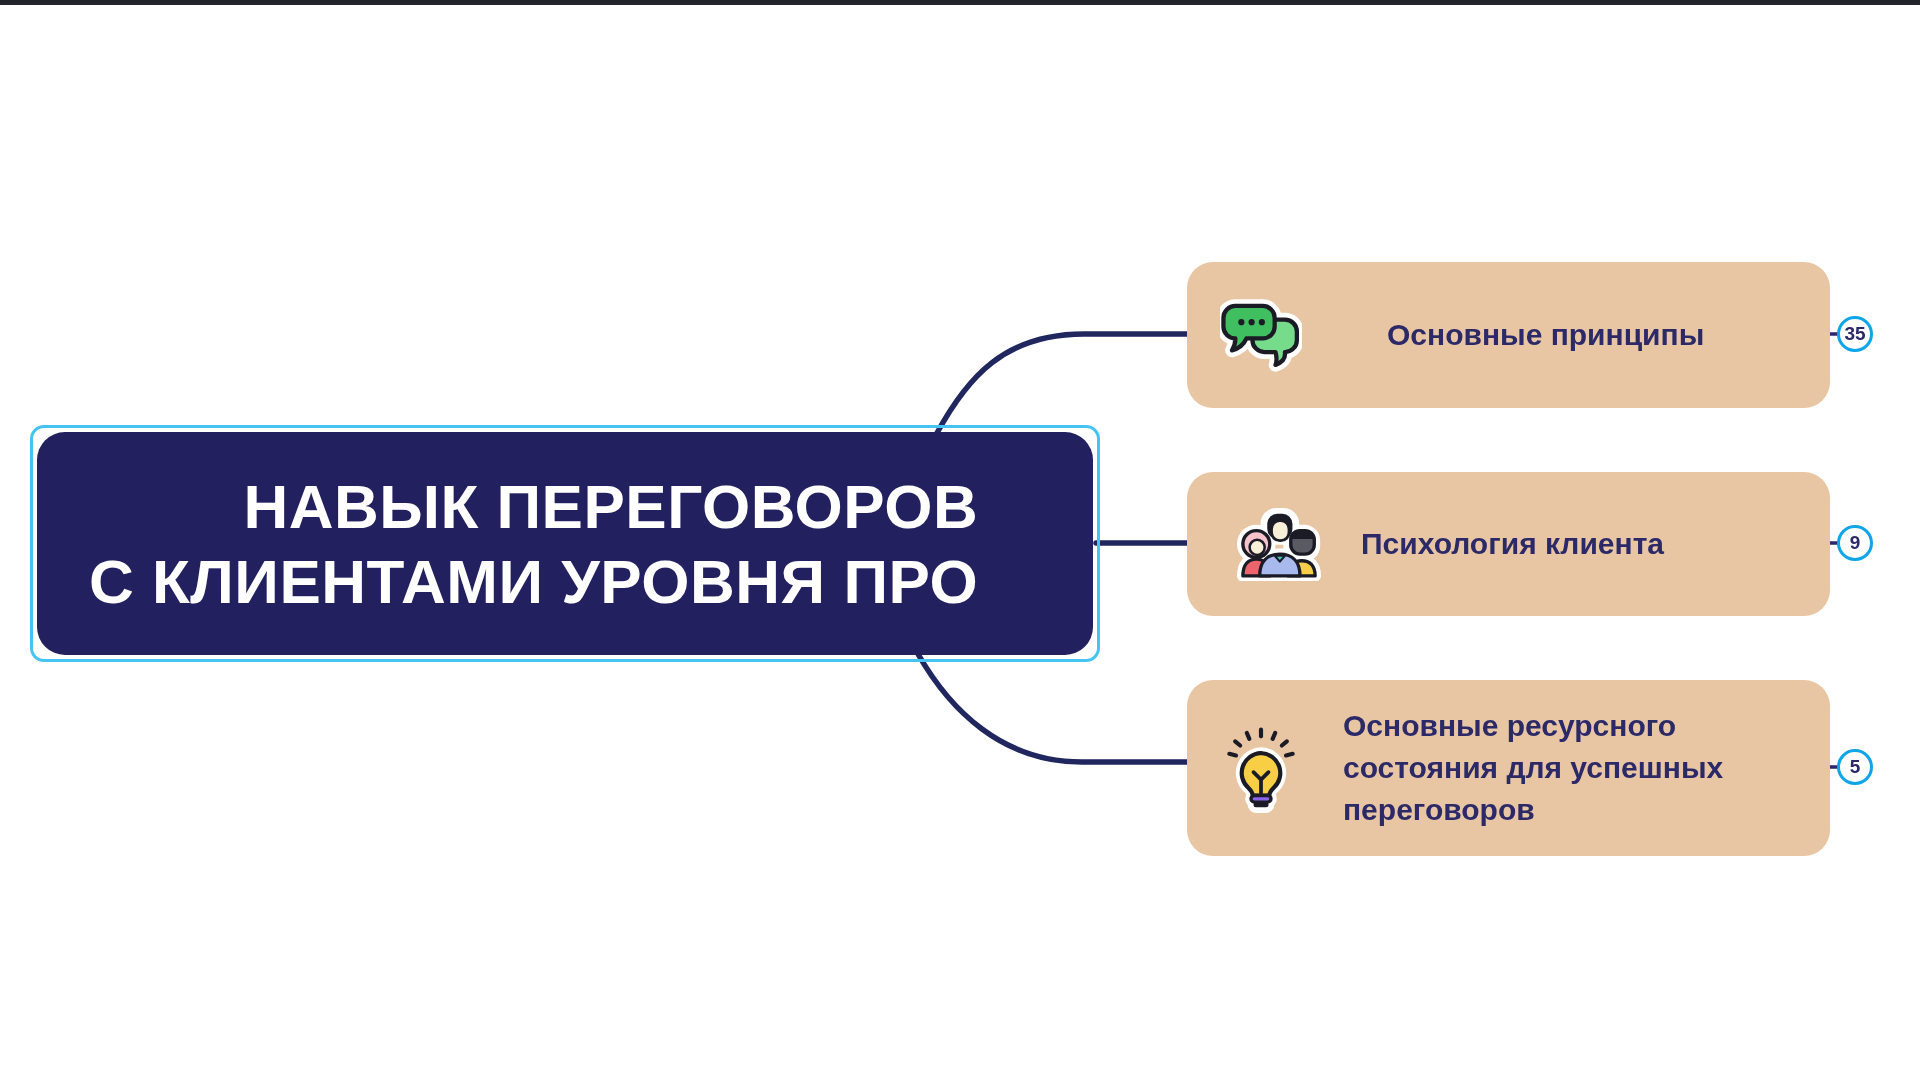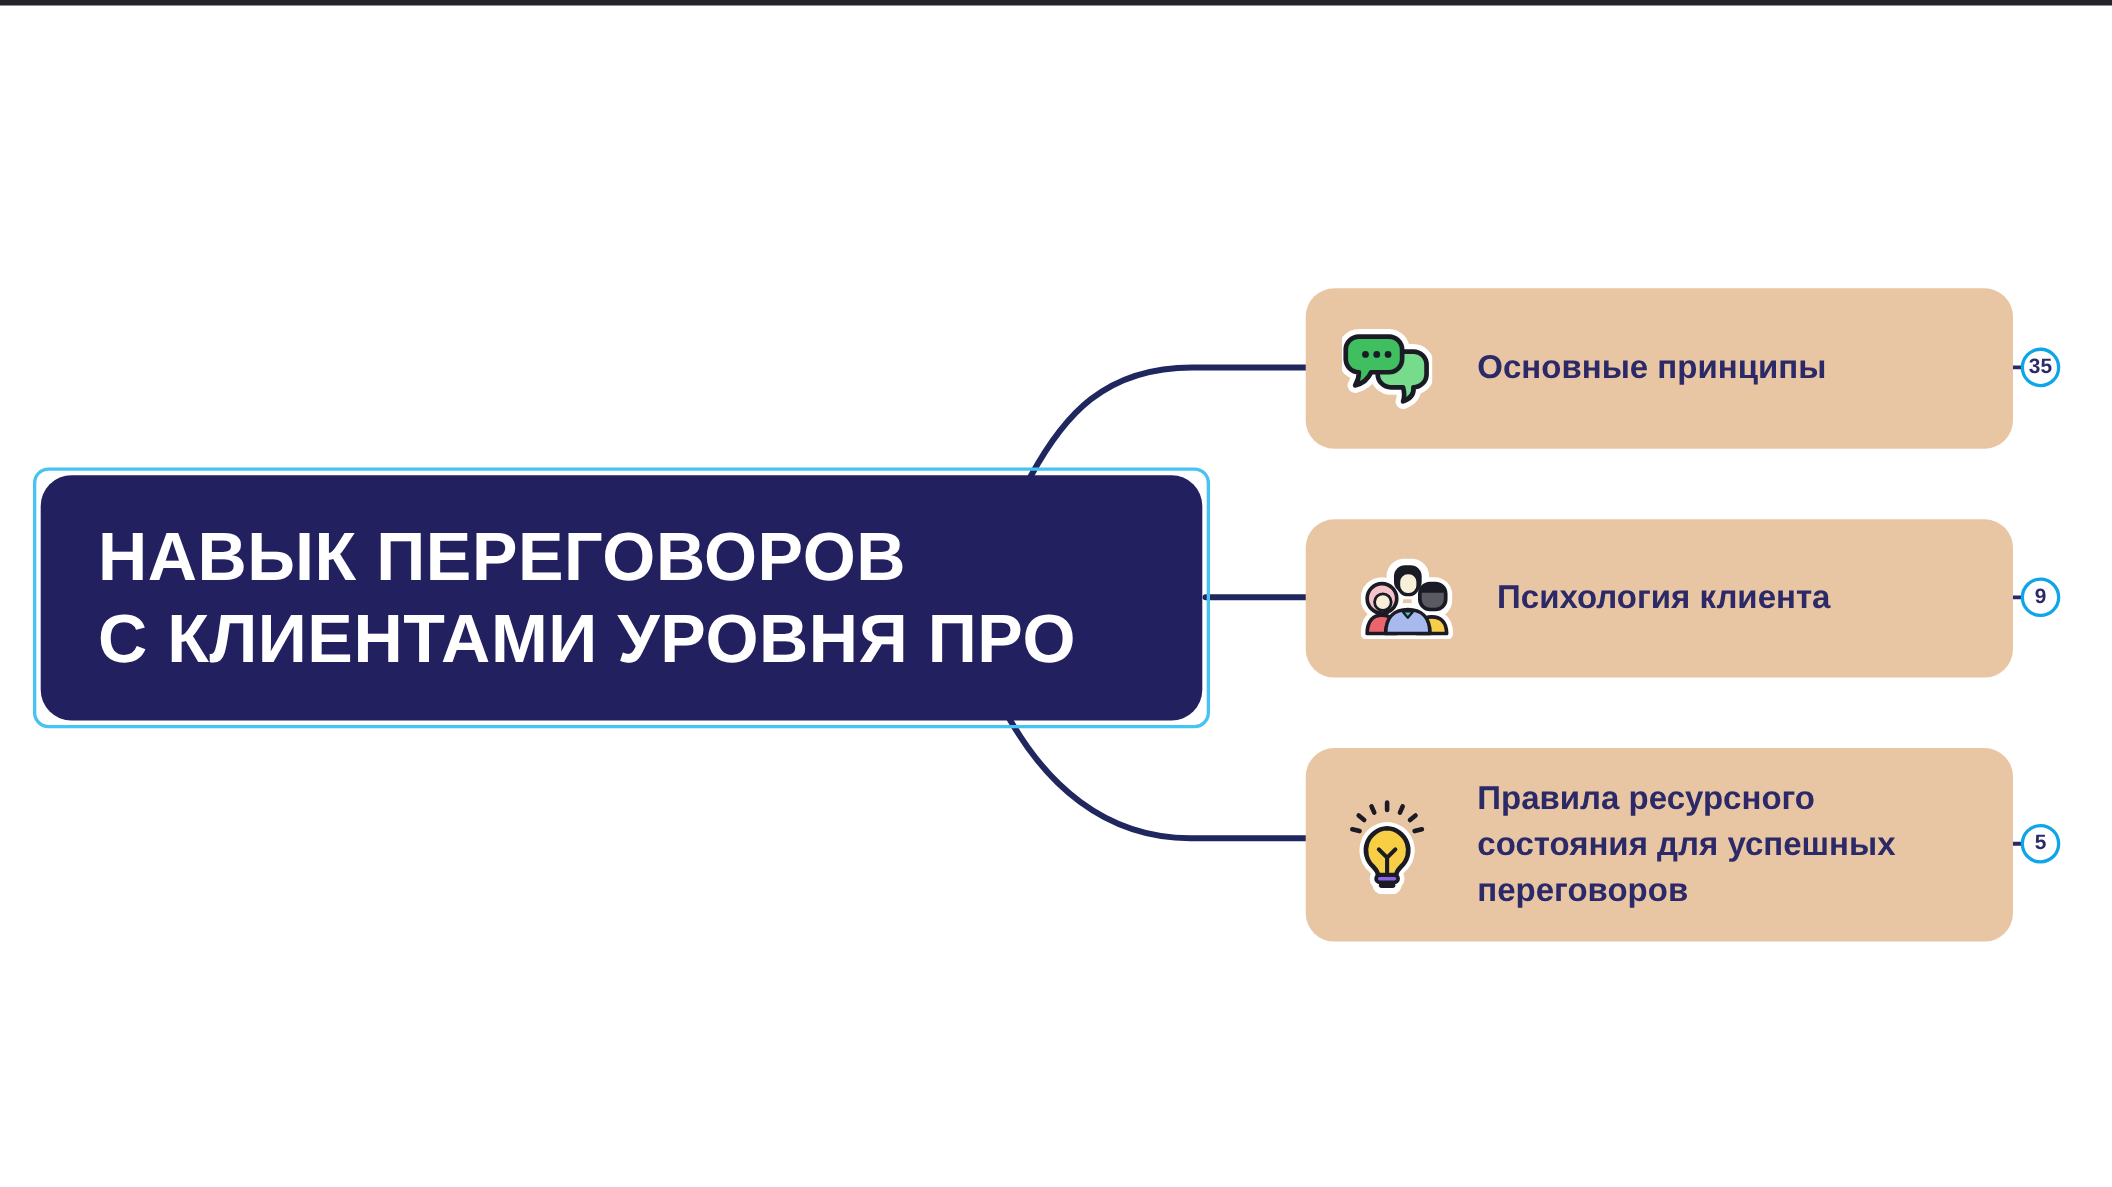--- a/index.html
+++ b/index.html
@@ -19,29 +19,29 @@
     position:absolute;left:37px;top:432px;width:1056px;height:223px;
     background:#232060;border-radius:28px;
     display:flex;align-items:center;box-sizing:border-box;padding-left:52px;
   }
   .selection-ring{
     position:absolute;left:-7px;top:-7px;right:-7px;bottom:-7px;
     border:3px solid #45c3f2;border-radius:14px;pointer-events:none;
   }
   .main-title{
     color:#ffffff;font-size:62px;line-height:75px;font-weight:bold;
-    white-space:pre-line;letter-spacing:0.5px;text-transform:uppercase;
+    white-space:pre-line;letter-spacing:0.5px;text-transform:uppercase;text-align:right;
   }
 
   
   .branch-node{
     position:absolute;left:1187px;width:643px;background:#e9c6a3;
     border-radius:26px;display:flex;align-items:center;box-sizing:border-box;
   }
-  #branch-1{top:262px;height:146px;}
+  #branch-1{top:262px;height:146px;gap:44px;}
   #branch-2{top:472px;height:144px;padding-left:18px;}
   #branch-3{top:680px;height:176px;}
   .node-icon{
     width:84px;margin-left:32px;flex:0 0 auto;
     display:flex;align-items:center;justify-content:center;
   }
   .branch-label{
     margin-left:40px;color:#2b2968;font-size:30px;line-height:42px;
     font-weight:bold;white-space:pre-line;
   }
@@ -142,21 +142,21 @@
           <line x1="79" y1="20" x2="73" y2="25"></line>
           <line x1="10" y1="35" x2="18" y2="37"></line>
           <line x1="86" y1="35" x2="78" y2="37"></line>
         </g>
         <path d="M48 34 a24 24 0 0 1 15 42 c-3 3 -5 6 -5 9 h-20 c0 -3 -2 -6 -5 -9 a24 24 0 0 1 15 -42 z" fill="#f8ce44" stroke="#1b1b26" stroke-width="5" stroke-linejoin="round"></path>
         <path d="M39 57 l9 9 l9 -9 M48 66 v16" fill="none" stroke="#1b1b26" stroke-width="4.5" stroke-linecap="round" stroke-linejoin="round"></path>
         <rect x="36" y="85" width="24" height="8" rx="4" fill="#8a63e8" stroke="#1b1b26" stroke-width="4"></rect>
         <rect x="39" y="93" width="18" height="6" rx="3" fill="#1b1b26"></rect>
       </svg>
     </span>
-    <div class="branch-label">Правила ресурсного
+    <div class="branch-label">Основные ресурсного
 состояния для успешных
 переговоров</div>
   </div>
 
   <div class="badge" id="badge-1">35</div>
   <div class="badge" id="badge-2">9</div>
   <div class="badge" id="badge-3">5</div>
 
 </div>
 

